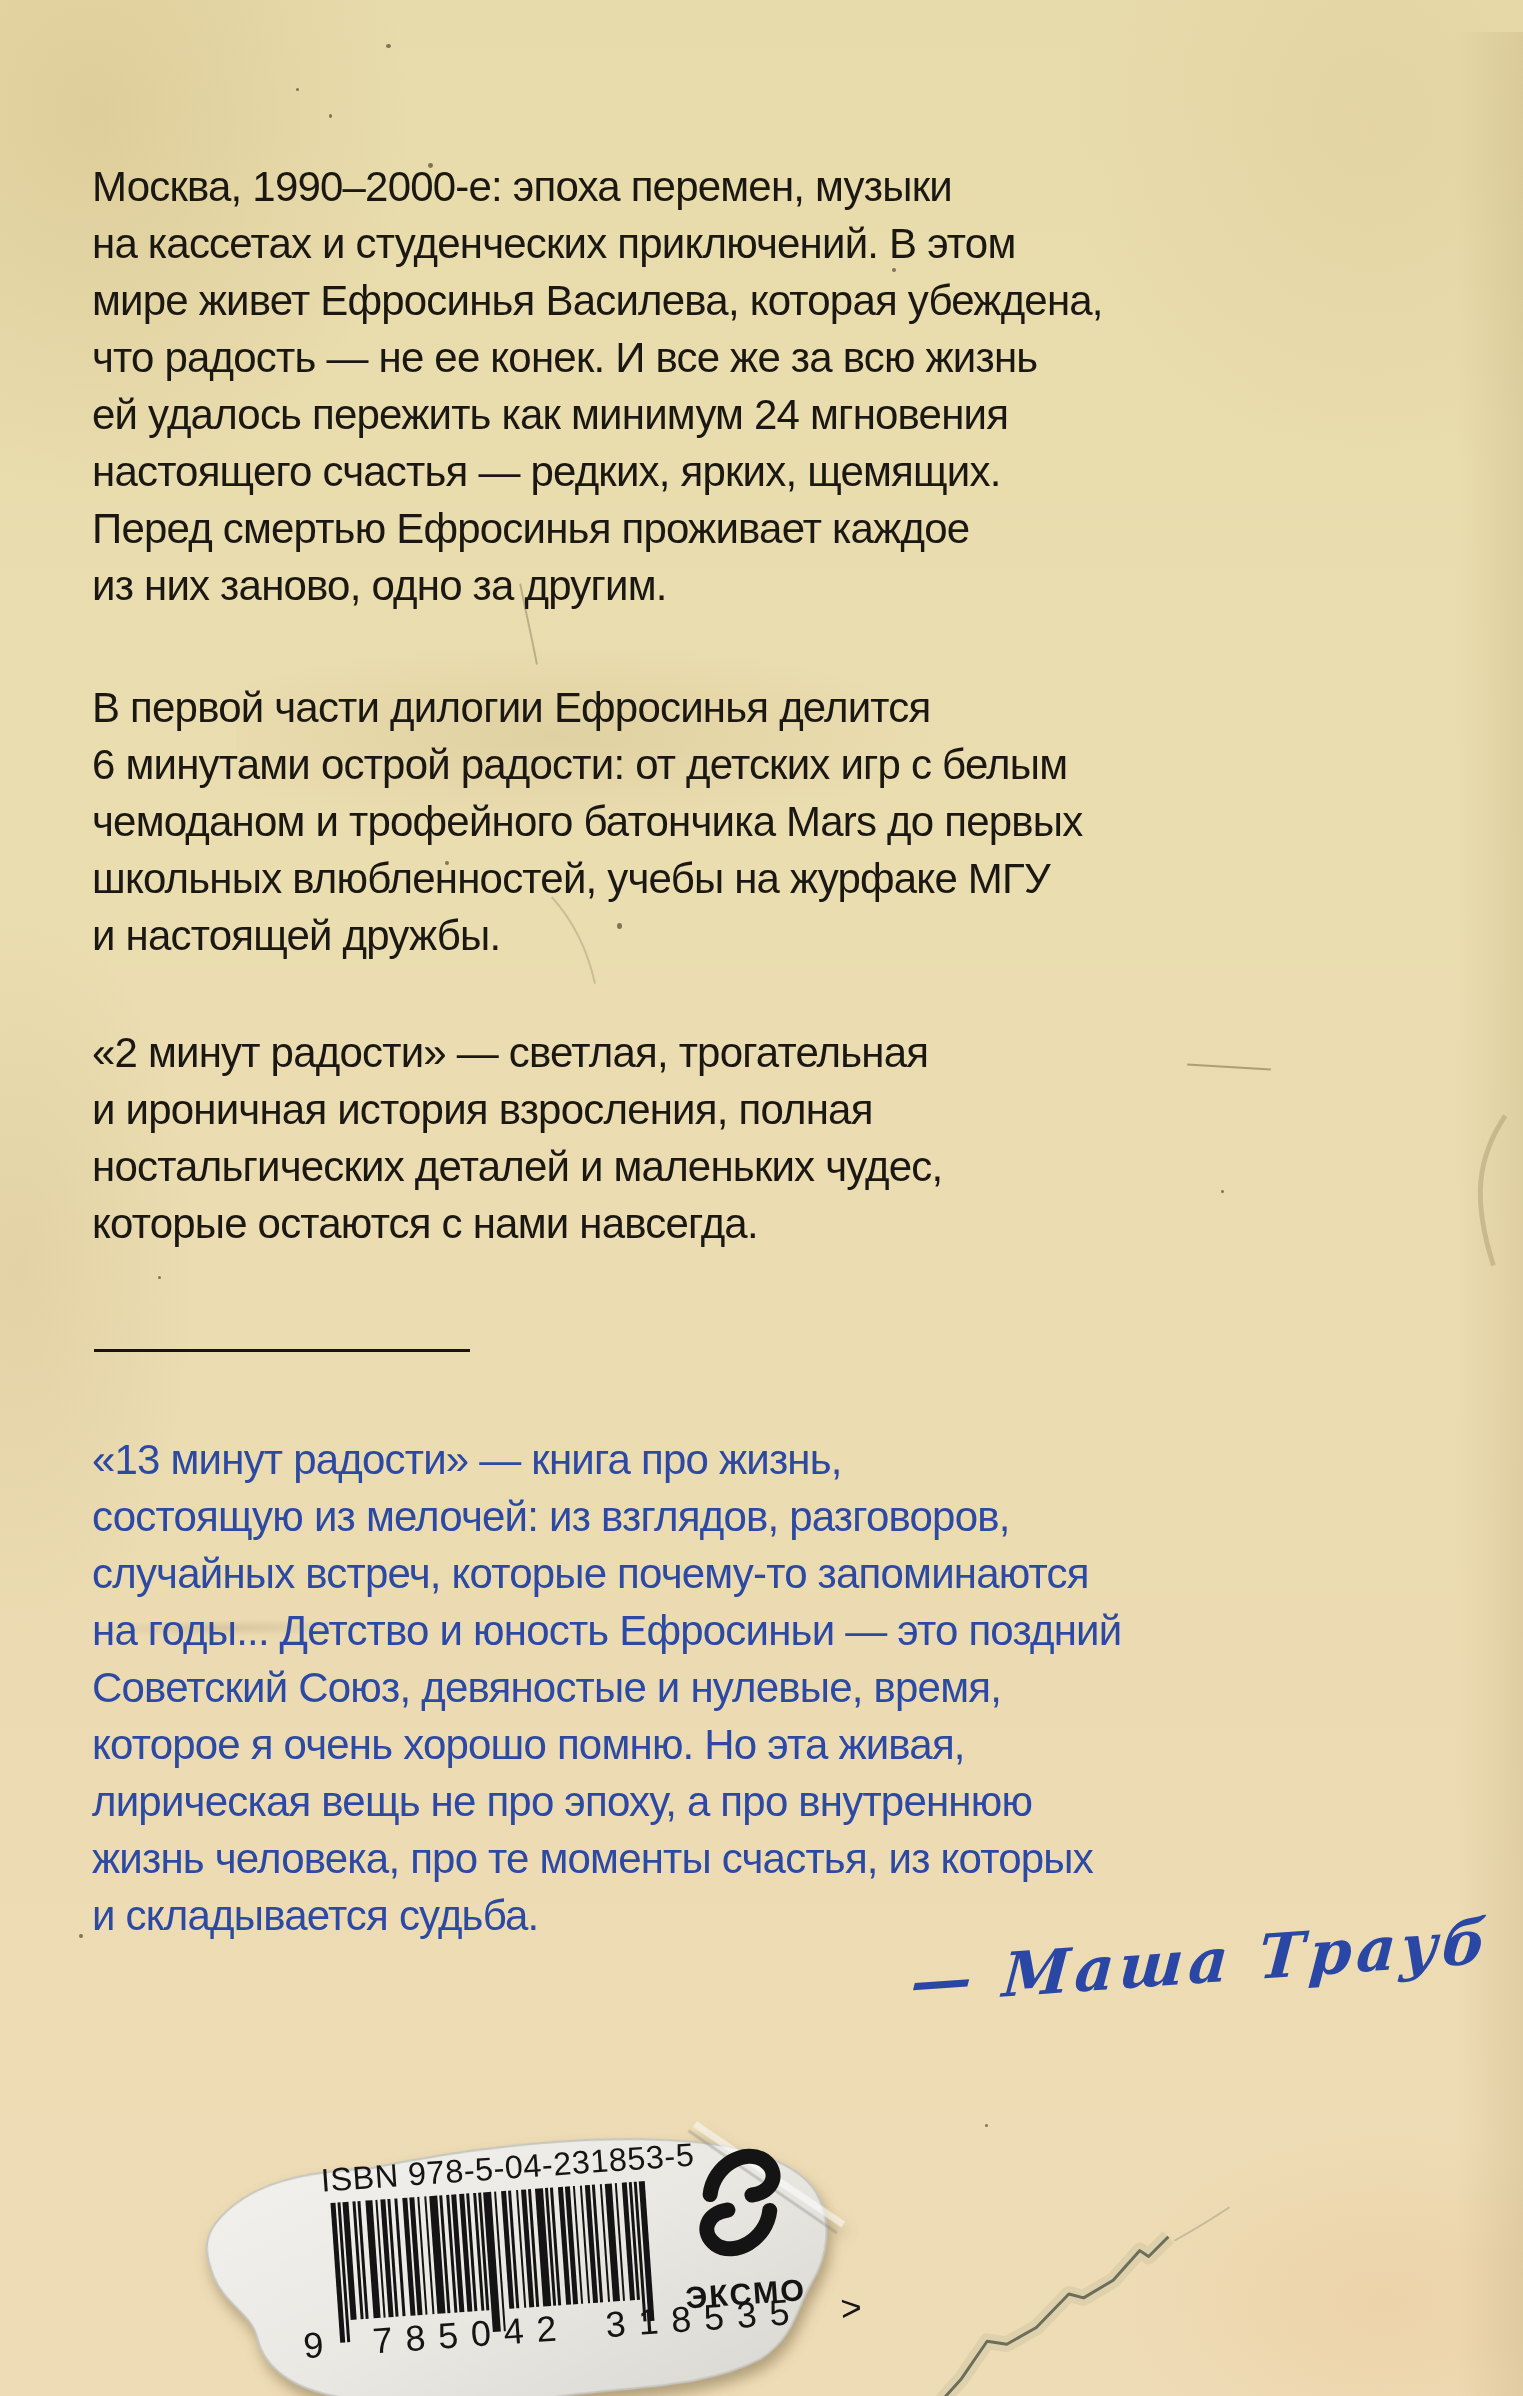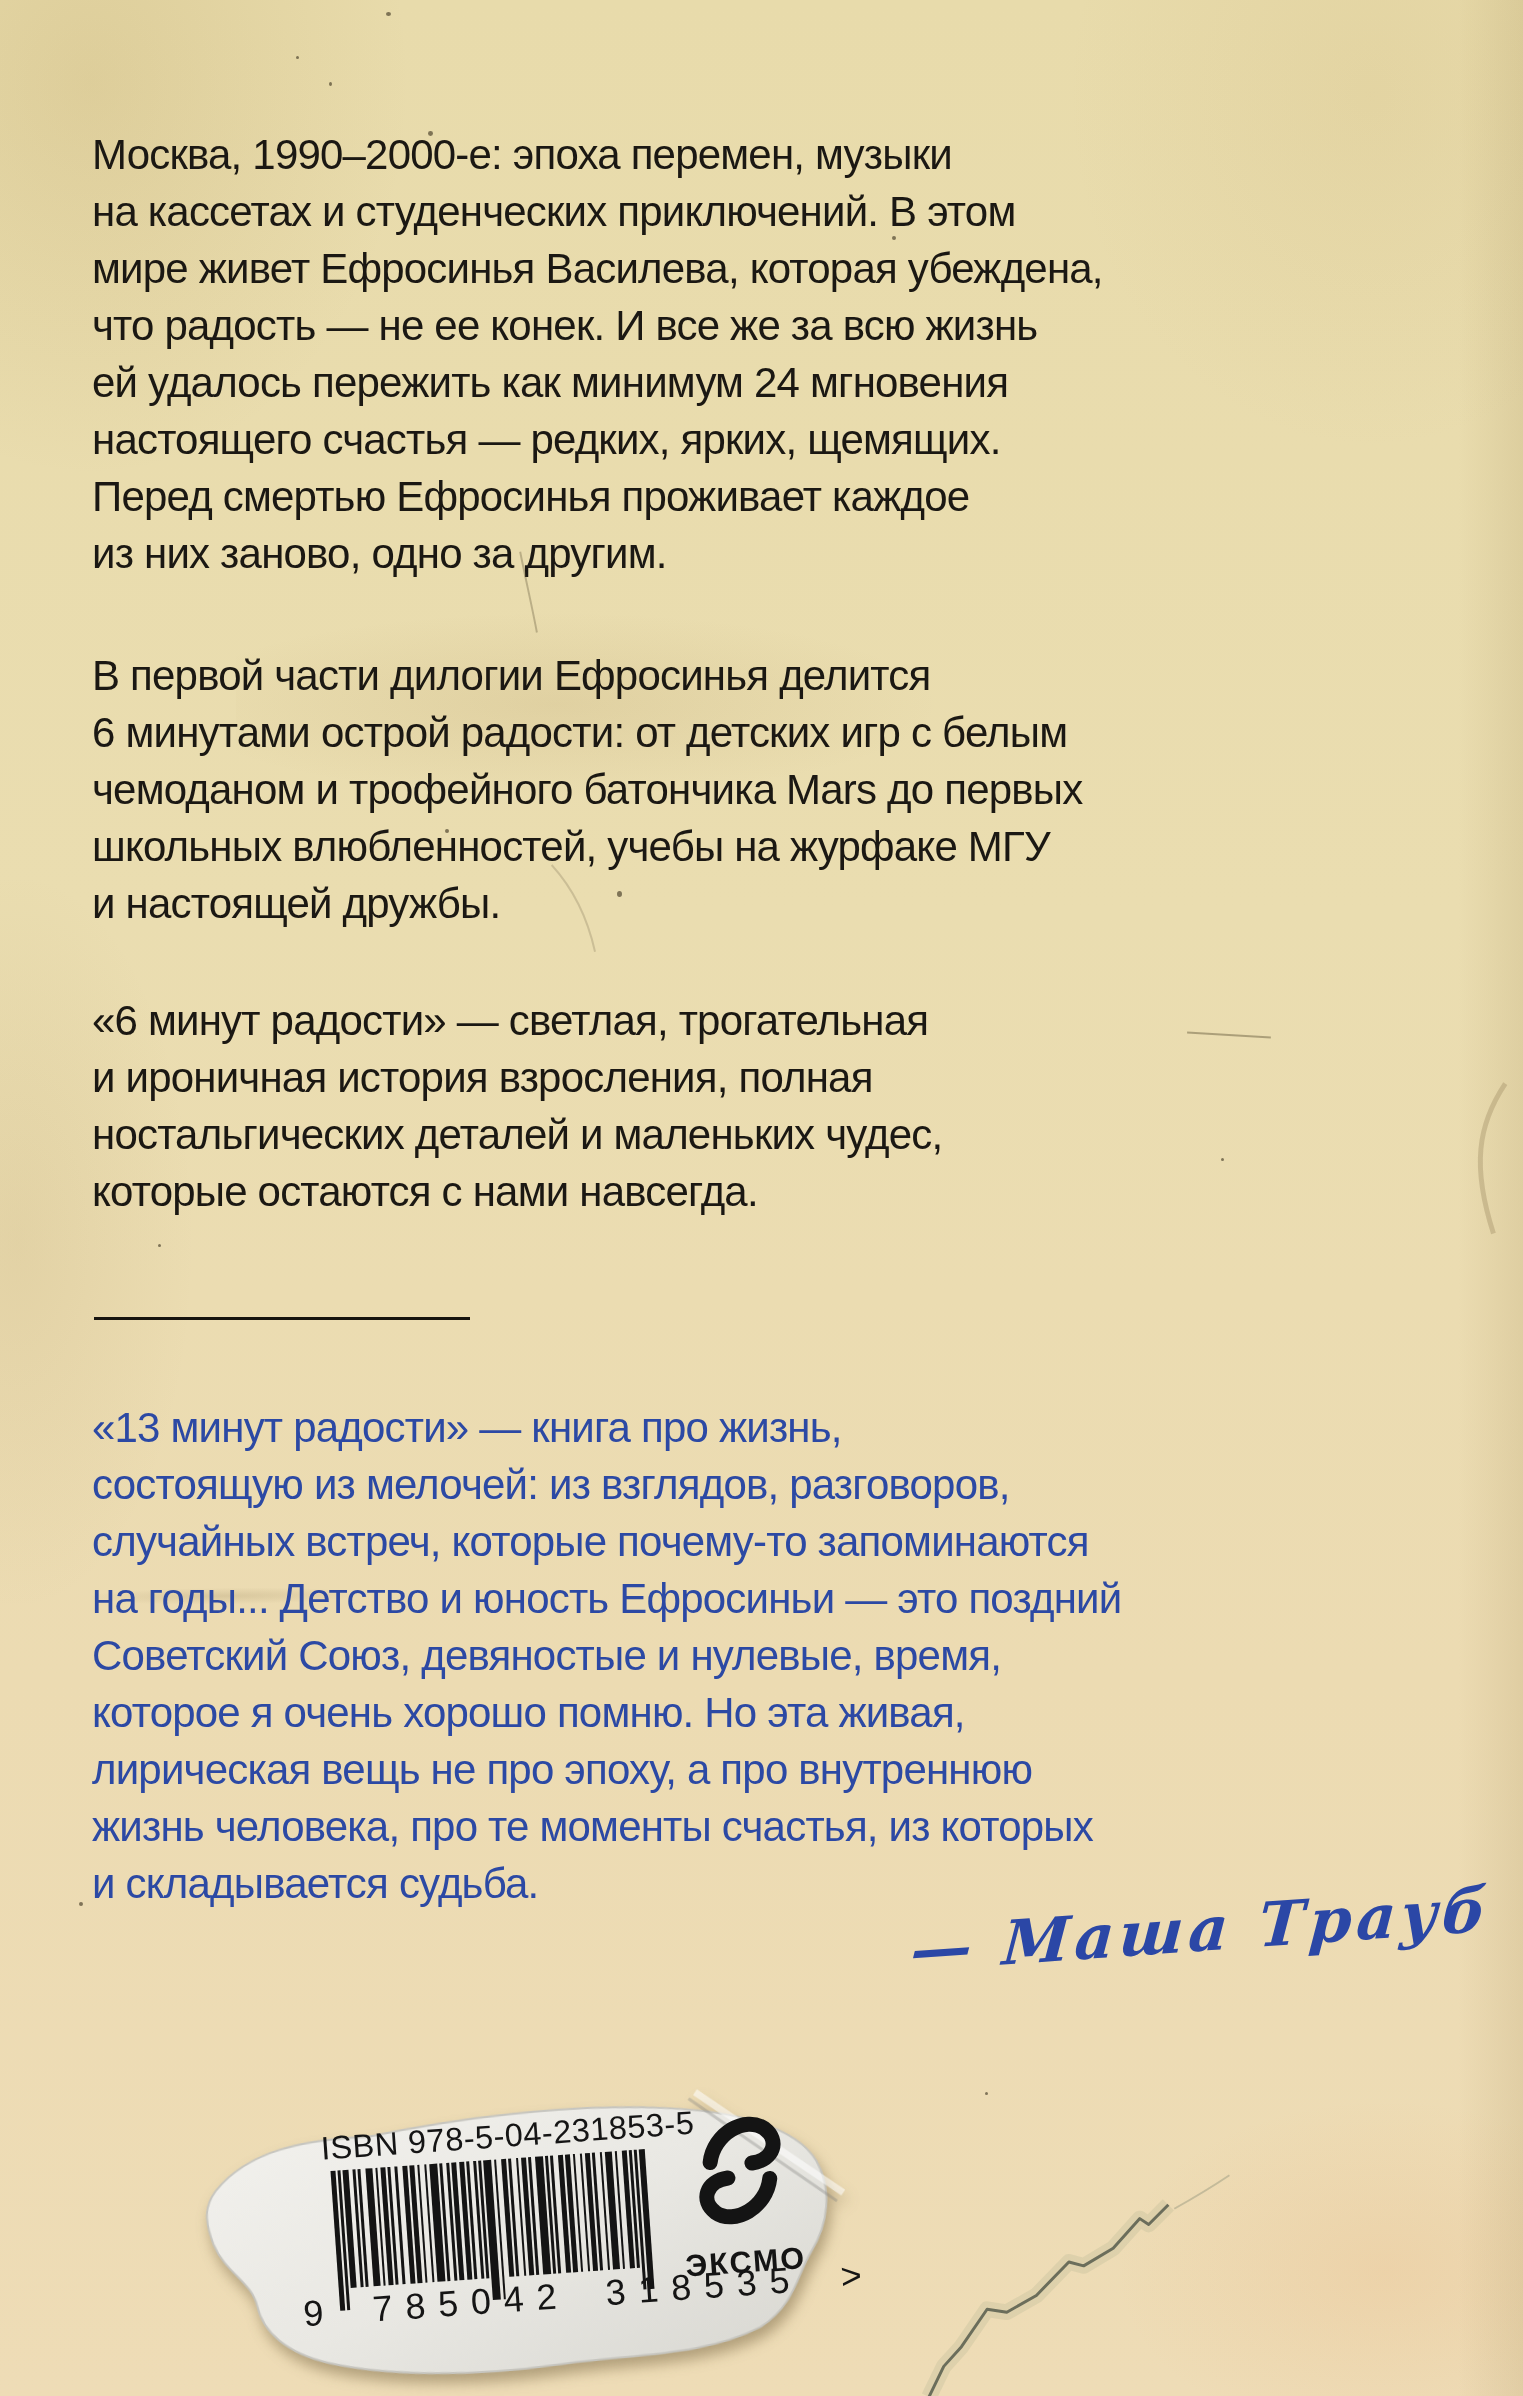--- a/index.html
+++ b/index.html
@@ -2,21 +2,21 @@
 <html><head>
 <meta charset="utf-8">
 <style>
   html,body{margin:0;padding:0;}
   body{
     width:1524px;height:2397px;position:relative;overflow:hidden;
     background:linear-gradient(180deg,#e8dbab 0%,#eaddb0 38%,#ecdbb2 70%,#eedcb6 100%);
     font-family:"Liberation Sans",sans-serif;
     -webkit-font-smoothing:antialiased;
   }
-  .page{position:absolute;inset:0;}
+  .page{position:absolute;inset:0;margin-top:32px;}
   
   .stain{position:absolute;pointer-events:none;}
   .stain-tl{left:-89px;top:-138px;width:512px;height:630px;
     background:radial-gradient(ellipse at 35% 35%,rgba(165,135,65,.16),rgba(165,135,65,0) 68%);}
   .stain-top-right{left:1064px;top:-59px;width:512px;height:512px;
     background:radial-gradient(ellipse at 60% 30%,rgba(190,160,95,.12),rgba(190,160,95,0) 70%);}
   .stain-mid{left:236px;top:611px;width:709px;height:187px;
     background:radial-gradient(ellipse at 45% 50%,rgba(140,105,45,.10),rgba(140,105,45,0) 70%);}
   .stain-left{left:-59px;top:867px;width:256px;height:749px;
     background:radial-gradient(ellipse at 30% 50%,rgba(150,120,60,.10),rgba(150,120,60,0) 70%);}
@@ -89,21 +89,21 @@
 что радость — не ее конек. И все же за всю жизнь
 ей удалось пережить как минимум 24 мгновения
 настоящего счастья — редких, ярких, щемящих.
 Перед смертью Ефросинья проживает каждое
 из них заново, одно за другим.</div>
   <div class="para" style="top:647px">В первой части дилогии Ефросинья делится
 6 минутами острой радости: от детских игр с белым
 чемоданом и трофейного батончика Mars до первых
 школьных влюбленностей, учебы на журфаке МГУ
 и настоящей дружбы.</div>
-  <div class="para" style="top:992px">«6 минут радости» — светлая, трогательная
+  <div class="para" style="top:992px">«2 минут радости» — светлая, трогательная
 и ироничная история взросления, полная
 ностальгических деталей и маленьких чудес,
 которые остаются с нами навсегда.</div>
 
   <div class="divider"></div>
 
   <div class="quote" style="top:1399px">«13 минут радости» — книга про жизнь,
 состоящую из мелочей: из взглядов, разговоров,
 случайных встреч, которые почему-то запоминаются
 на годы... Детство и юность Ефросиньи — это поздний

